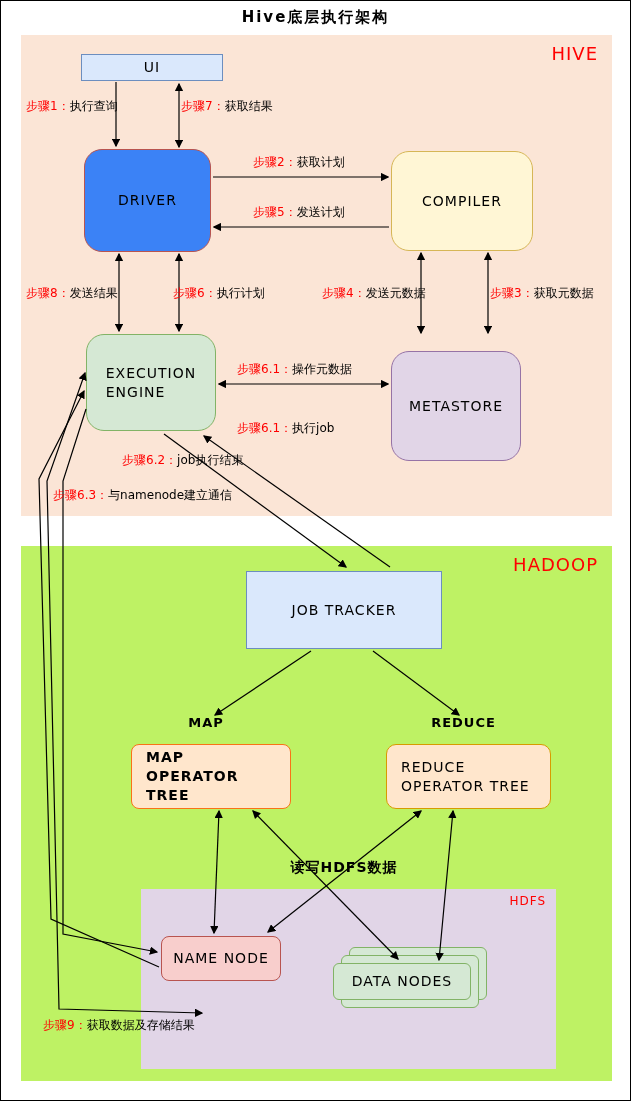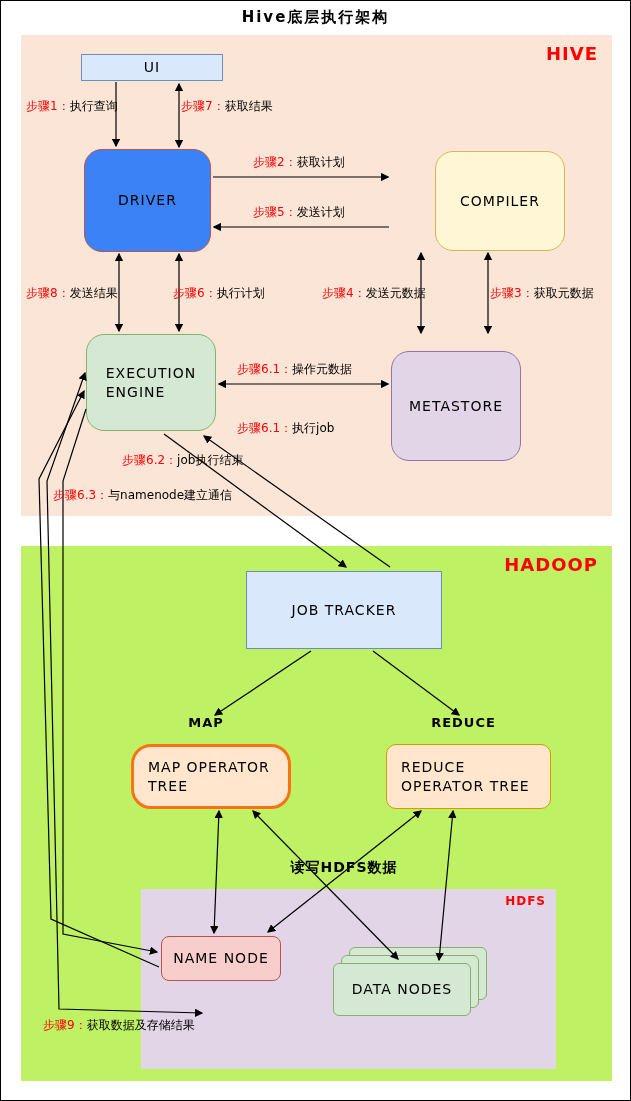--- a/index.html
+++ b/index.html
@@ -12,37 +12,37 @@
   .title {
     position:absolute; top:7px; left:0; width:100%;
     text-align:center; font-size:15px; font-weight:bold; letter-spacing:2px; color:#000;
   }
   .region { position:absolute; }
   .region-hive   { left:20px; top:34px;  width:591px; height:481px; background:#FBE5D6; }
   .region-hadoop { left:20px; top:545px; width:591px; height:535px; background:#bef264; }
   .region-hdfs   { left:140px; top:888px; width:415px; height:180px; background:#E1D5E7; }
   .region-label {
     position:absolute; right:14px; top:8px;
-    color:#FF0000; font-weight:bold; font-size:18px; letter-spacing:1px;
+    color:#FF0000; font-weight:normal; font-size:18px; letter-spacing:1px;
   }
   .region-hdfs .region-label { right:10px; top:5px; font-size:12px; }
   .node {
     position:absolute; display:flex; align-items:center; justify-content:center;
     font-size:14px; color:#000; letter-spacing:1px; line-height:1.35;
   }
   .n-ui        { left:80px;  top:53px;  width:142px; height:27px; background:#DAE8FC; border:1px solid #6C8EBF; }
   .n-driver    { left:83px;  top:148px; width:127px; height:103px; background:#3b82f6; border:1px solid #B85450; border-radius:18px; }
-  .n-compiler  { left:390px; top:150px; width:130px; height:100px; background:#FFF6D5; border:1px solid #D6B656; border-radius:18px;margin-left:44px; }
+  .n-compiler  { left:390px; top:150px; width:142px; height:100px; background:#FFF6D5; border:1px solid #D6B656; border-radius:18px; }
   .n-ee        { left:85px;  top:333px; width:130px; height:97px; background:#D5E8D4; border:1px solid #82B366; border-radius:18px; padding:0 20px; }
   .n-metastore { left:390px; top:350px; width:130px; height:110px; background:#E1D5E7; border:1px solid #9673A6; border-radius:18px; }
   .n-jobtracker{ left:245px; top:570px; width:196px; height:78px; background:#DAE8FC; border:1px solid #6C8EBF; }
-  .n-mot       { left:130px; top:743px; width:160px; height:65px; background:#FFE6CC; border:3px solid #f97316; border-radius:20px; padding:0 14px; }
+  .n-mot       { left:130px; top:743px; width:160px; height:65px; background:#FFE6CC; border:1px solid #f97316; border-radius:8px; padding:0 14px;font-weight:bold; }
   .n-rot       { left:385px; top:743px; width:165px; height:65px; background:#FFE6CC; border:1px solid #D79B00; border-radius:10px; padding:0 14px; }
   .n-namenode  { left:160px; top:935px; width:120px; height:45px; background:#F8CECC; border:1px solid #B85450; border-radius:8px; }
-  .n-datanodes { left:332px; top:962px; width:138px; height:53px; background:#D5E8D4; border:1px solid #82B366; border-radius:6px; }
+  .n-datanodes { left:332px; top:962px; width:138px; height:37px; background:#D5E8D4; border:1px solid #82B366; border-radius:6px; }
   .dn-back {
     position:absolute; width:138px; height:53px;
     background:#D5E8D4; border:1px solid #82B366; border-radius:6px;
   }
   .dn-back-1 { left:340px; top:954px; }
   .dn-back-2 { left:348px; top:946px; }
   .free-label {
     position:absolute; color:#000; font-size:13px; font-weight:bold;
     text-align:center; letter-spacing:1px;
   }

